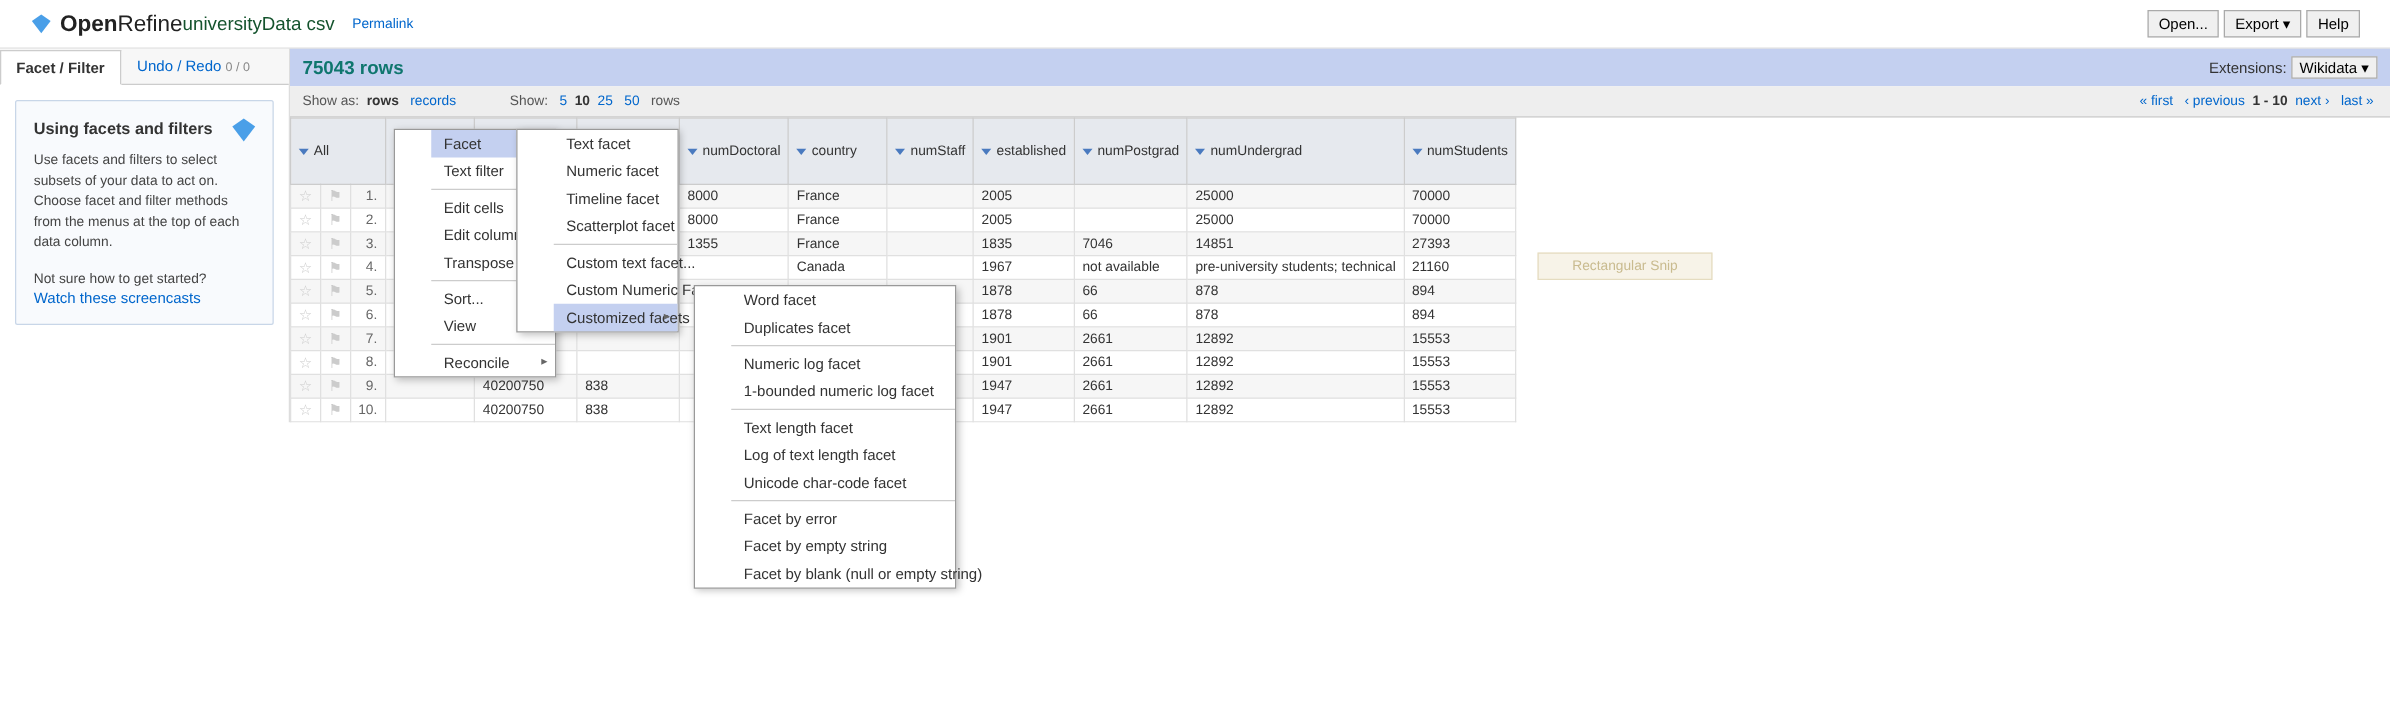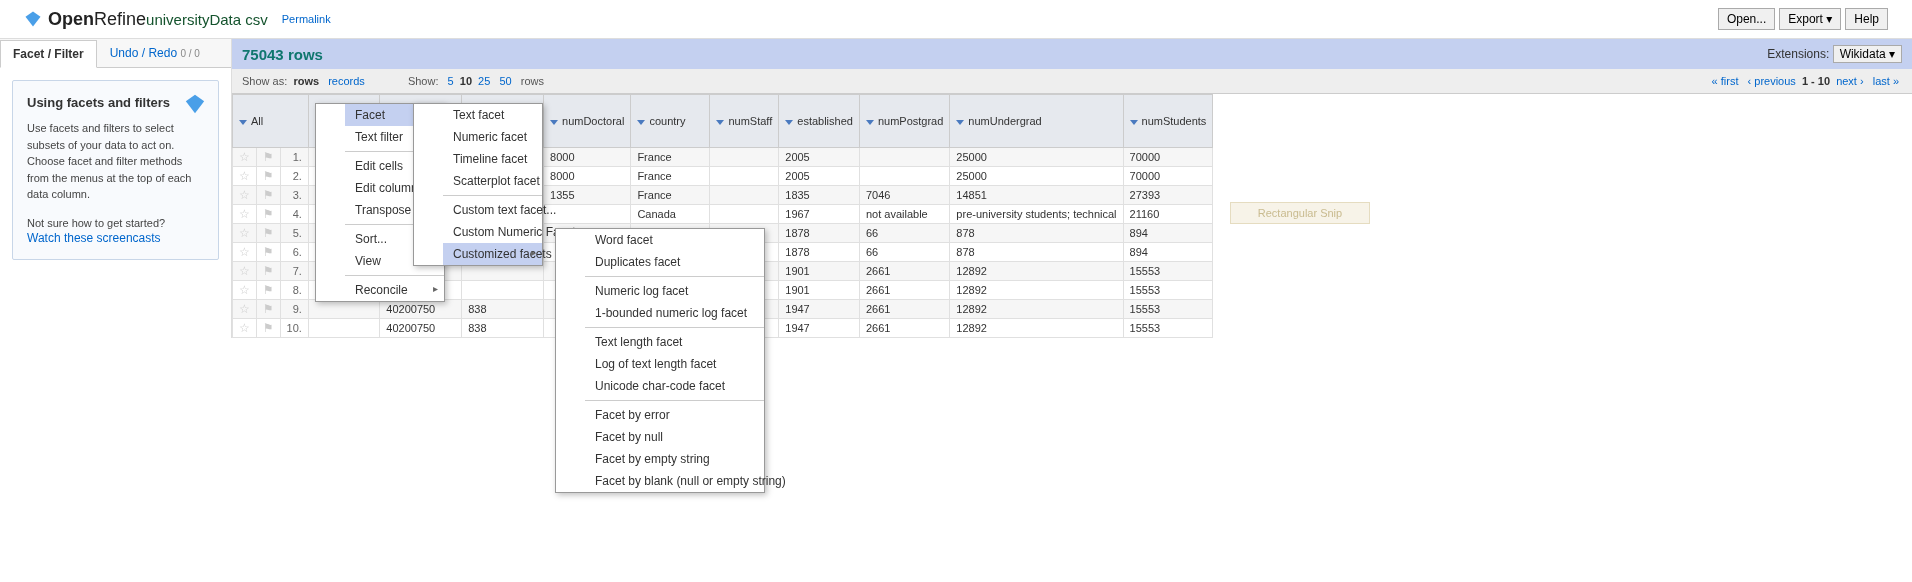--- a/index.html
+++ b/index.html
@@ -326,18 +326,17 @@
   <div class="item">Duplicates facet</div>
   <div class="sep"></div>
   <div class="item">Numeric log facet</div>
   <div class="item">1-bounded numeric log facet</div>
   <div class="sep"></div>
   <div class="item">Text length facet</div>
   <div class="item">Log of text length facet</div>
   <div class="item">Unicode char-code facet</div>
   <div class="sep"></div>
   <div class="item">Facet by error</div>
-  <div class="item">Facet by null</div>
   <div class="item">Facet by empty string</div>
   <div class="item">Facet by blank (null or empty string)</div>
 </div>
 
 <div class="rect-snip">Rectangular Snip</div>
 
 </body></html>

